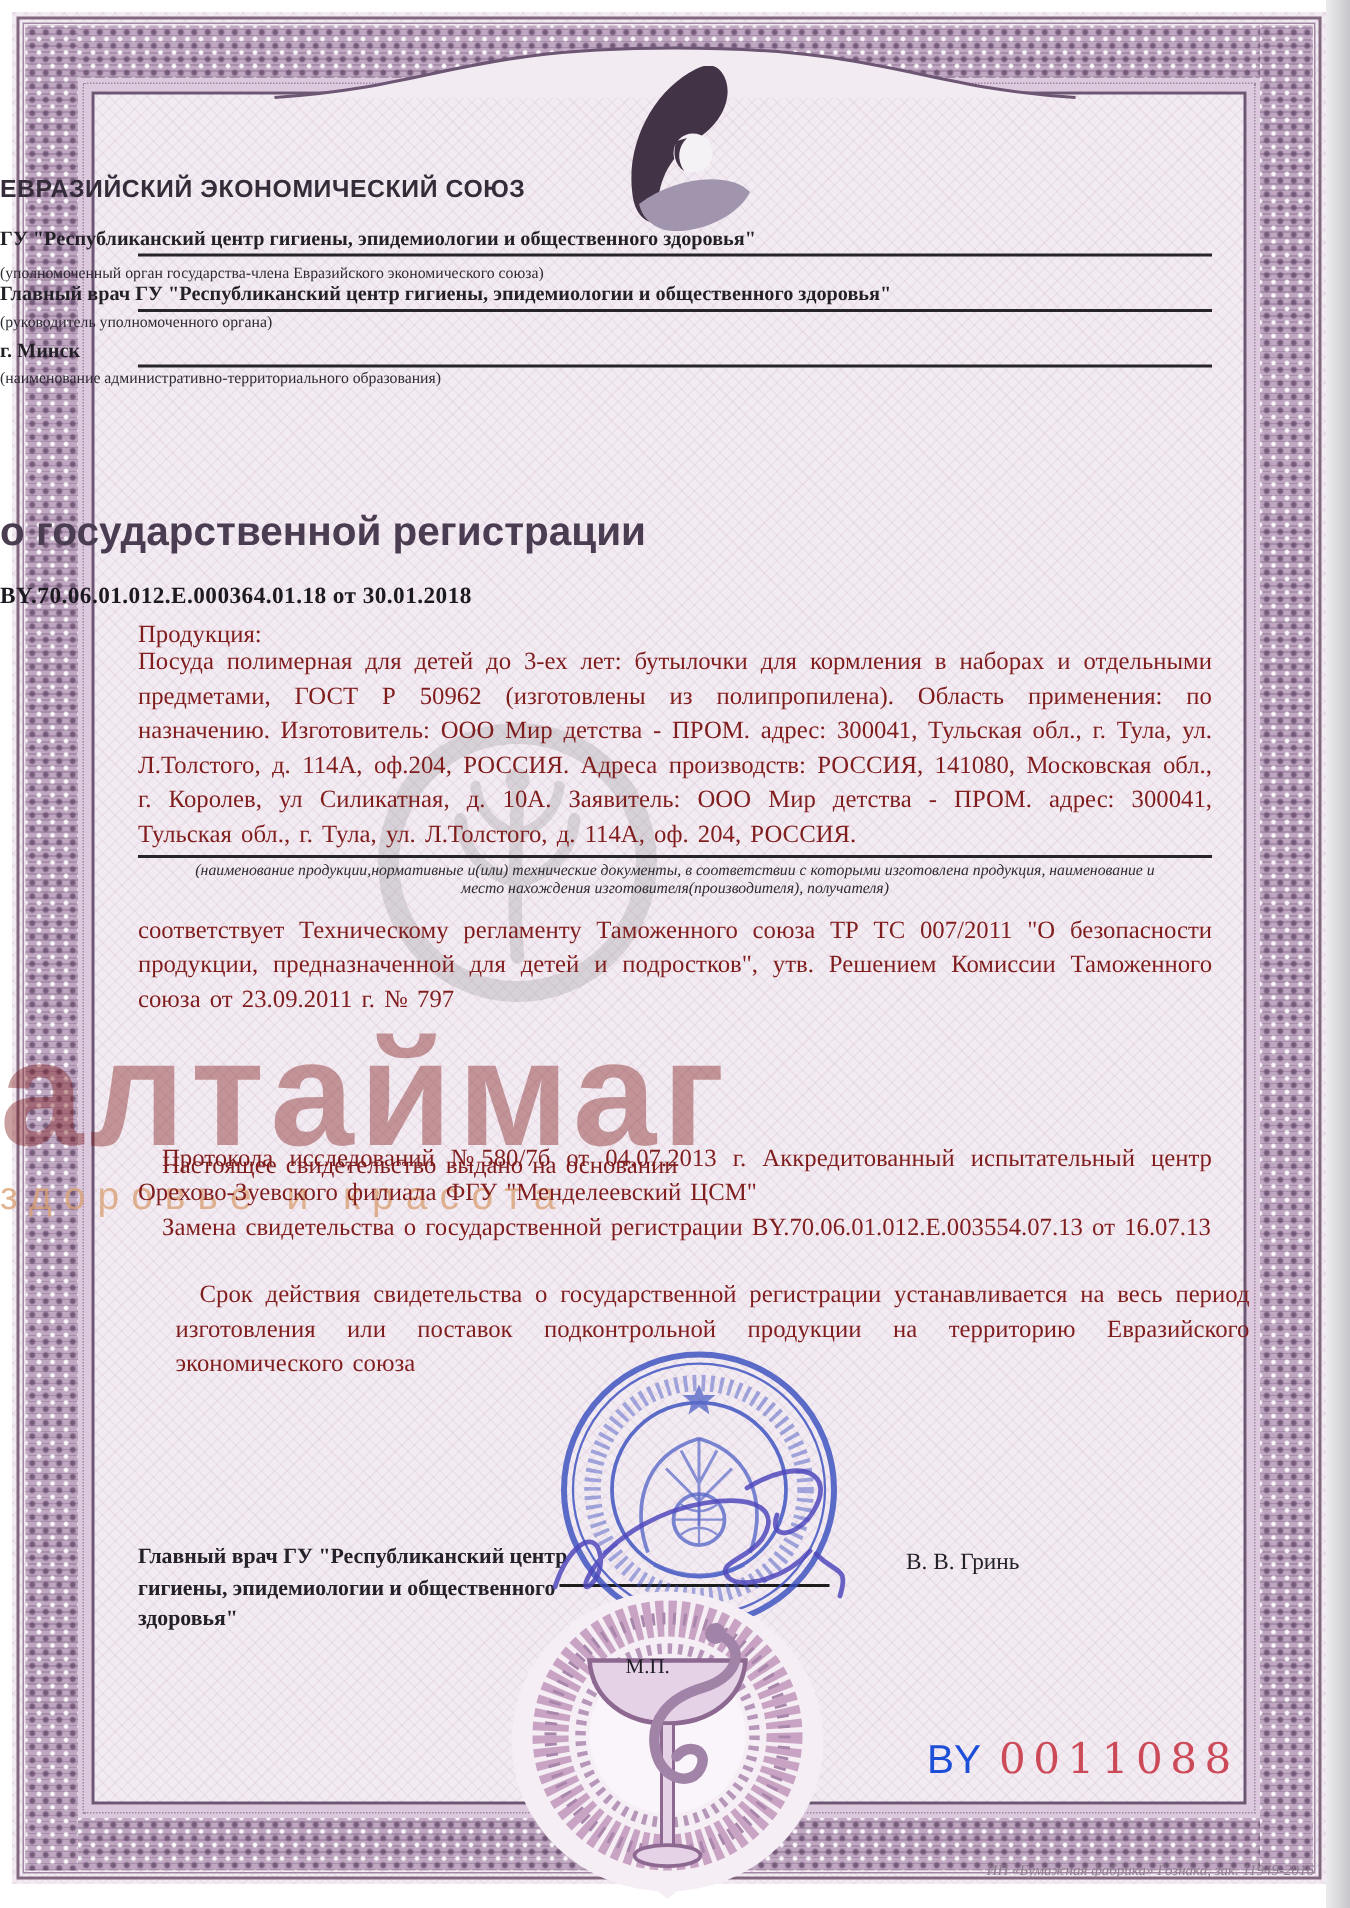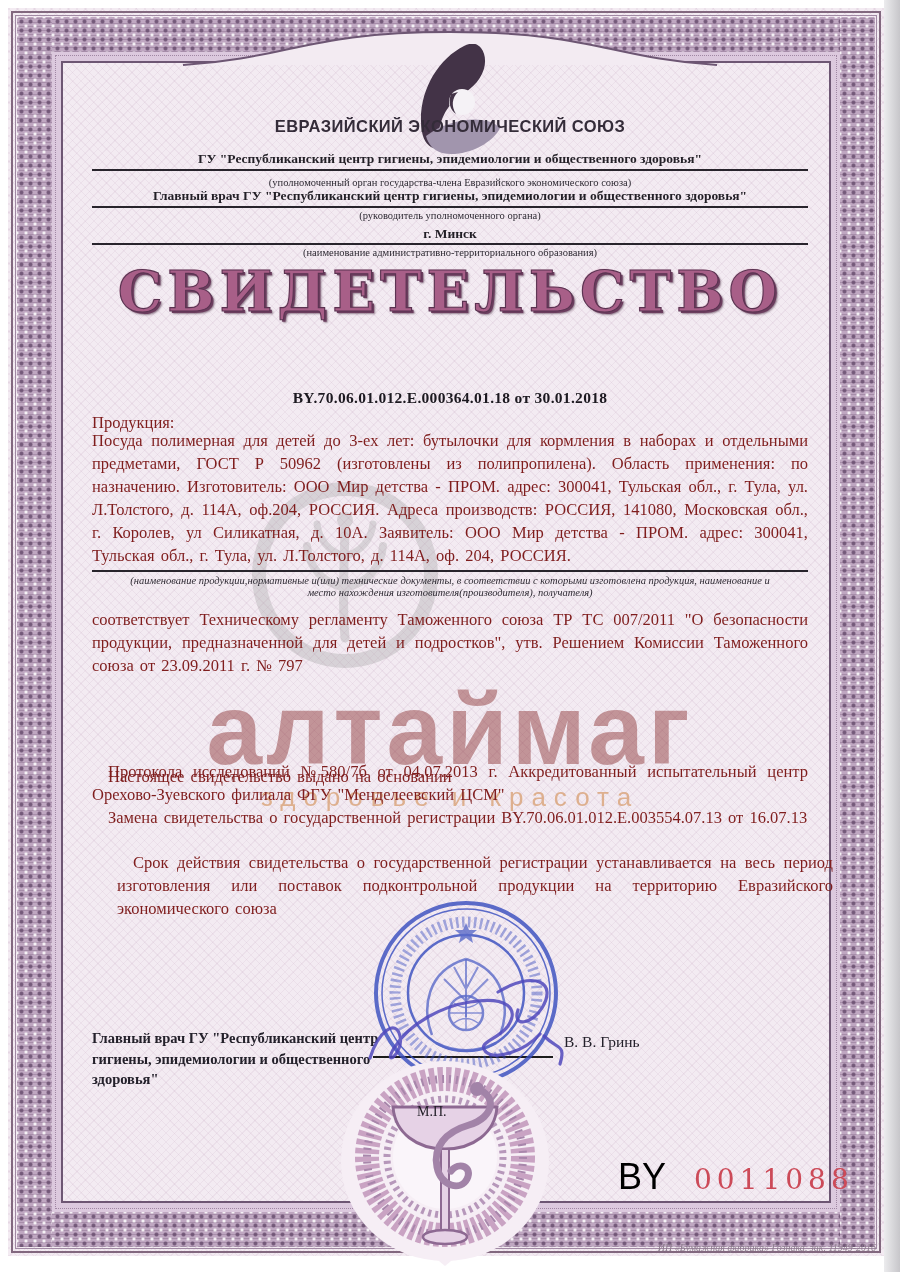--- a/index.html
+++ b/index.html
@@ -24,21 +24,21 @@
            background-position:0 0, 4.5px 4.5px, 0 0; }
   .strip.t { left:9px; right:9px; top:9px; height:35px; }
   .strip.b { left:9px; right:9px; bottom:9px; height:35px; }
   .strip.l { top:9px; bottom:9px; left:9px; width:35px; }
   .strip.r { top:9px; bottom:9px; right:9px; width:35px; }
   .fz  { position:absolute; inset:44px; border:9px solid #dcc9de; }
   .fzd { position:absolute; inset:47px; border:1px dotted #a087a3; }
   .fi  { position:absolute; inset:53px; border:2px solid #6d5673; }
 
   .abs { position:absolute; }
-  .ctr { left:0; right:0; text-align:center; }
+  .ctr { left:0; right:0; text-align:left; }
   svg  { display:block; }
 
   .union-name { top:117px; font-family:"Liberation Sans",sans-serif; font-weight:bold;
                 font-size:16.5px; letter-spacing:.4px; color:#342c39; z-index:2; }
   .org-line   { font-weight:bold; font-size:13.5px; color:#221f26; z-index:2; }
   .rule       { left:92px; width:716px; border-top:2px solid #28242c; z-index:2; }
   .cap        { font-size:10.5px; color:#2e2a33; z-index:2; }
 
   .title { top:258px; font-family:"DejaVu Serif",serif; font-weight:bold; font-size:56px;
            letter-spacing:5px; color:#a85f88; -webkit-text-stroke:1.1px #5a3351;
@@ -55,25 +55,25 @@
               line-height:12px; color:#2e2a33; text-align:center; z-index:2; }
 
   .wm-brand { top:672px; font-family:"Liberation Sans",sans-serif; font-weight:bold;
               font-size:100px; letter-spacing:4px; color:#7f1d1d; opacity:.42; z-index:1; }
   .wm-tagline { top:782px; font-family:"Liberation Sans",sans-serif; font-size:26px;
                 letter-spacing:8px; color:#d9a277; opacity:.8; z-index:1; }
 
   .signer-title { top:1028px; left:92px; width:290px; font-size:14.5px; line-height:20.5px;
                   font-weight:bold; color:#23202a; text-align:left; z-index:2; }
   .sig-rule { left:373px; top:1056px; width:180px; border-top:2px solid #1c1c1c; z-index:2; }
-  .signer-name { left:564px; top:1033px; font-size:15.5px; color:#23202a; z-index:2; }
+  .signer-name { left:604px; top:1033px; font-size:15.5px; color:#23202a; z-index:2; }
   .seal-label { left:417px; top:1079px; font-size:14px; color:#1f1c24; z-index:6;margin-top:25px; }
 
   .serial { left:618px; top:1156px; z-index:2; white-space:nowrap; }
-  .serial .pfx { font-family:"Liberation Sans",sans-serif; font-size:36px; color:#000000; margin-right:28px; }
+  .serial .pfx { font-family:"Liberation Sans",sans-serif; font-size:27px; color:#1d4ed8; margin-right:12px; }
   .serial .num { font-family:"DejaVu Serif",serif; font-size:28px; color:#cc4a58; letter-spacing:5px; }
 
   .print-info { right:24px; top:1242px; font-size:10px; color:#8d7d8d; z-index:2;font-style:italic; }
 
   .z1{z-index:1}.z2{z-index:2}.z3{z-index:3}.z4{z-index:4}
 </style>
 </head>
 <body>
 
 <div class="page">
@@ -109,21 +109,21 @@
   <div class="abs ctr cap" style="top:177px;">(уполномоченный орган государства-члена Евразийского экономического союза)</div>
 
   <div class="abs ctr org-line" style="top:188px;">Главный врач ГУ "Республиканский центр гигиены, эпидемиологии и общественного здоровья"</div>
   <div class="abs rule" style="top:206px;"></div>
   <div class="abs ctr org-line" style="top:226px;">г. Минск</div>
 
   <div class="abs ctr cap" style="top:210px;">(руководитель уполномоченного органа)</div>
   <div class="abs rule" style="top:243px;"></div>
   <div class="abs ctr cap" style="top:247px;">(наименование административно-территориального образования)</div>
 
-  <div class="abs ctr title">СВИДЕТЕЛЬСТВО</div>
+  <div class="abs ctr subtitle">о государственной регистрации</div>
   <div class="abs ctr reg-number">BY.70.06.01.012.Е.000364.01.18 от 30.01.2018</div>
 
   <svg class="abs z1" style="left:245px;top:468px;opacity:.3;" width="200" height="215" viewBox="0 0 200 215">
     <circle cx="100" cy="107" r="86" fill="none" stroke="#9a9a9a" stroke-width="14"></circle>
     <path d="M 100 170 C 97 135 99 100 100 62" fill="none" stroke="#9a9a9a" stroke-width="9" stroke-linecap="round"></path>
     <path d="M 100 120 C 78 115 64 100 62 78 M 100 120 C 122 115 136 100 138 78" fill="none" stroke="#9a9a9a" stroke-width="8" stroke-linecap="round"></path>
     <path d="M 100 88 C 84 84 74 72 72 56 M 100 88 C 116 84 126 72 128 56" fill="none" stroke="#9a9a9a" stroke-width="7" stroke-linecap="round"></path>
     <circle cx="100" cy="52" r="8" fill="#9a9a9a"></circle>
   </svg>
   <div class="abs ctr wm-brand">алтаймаг</div>

